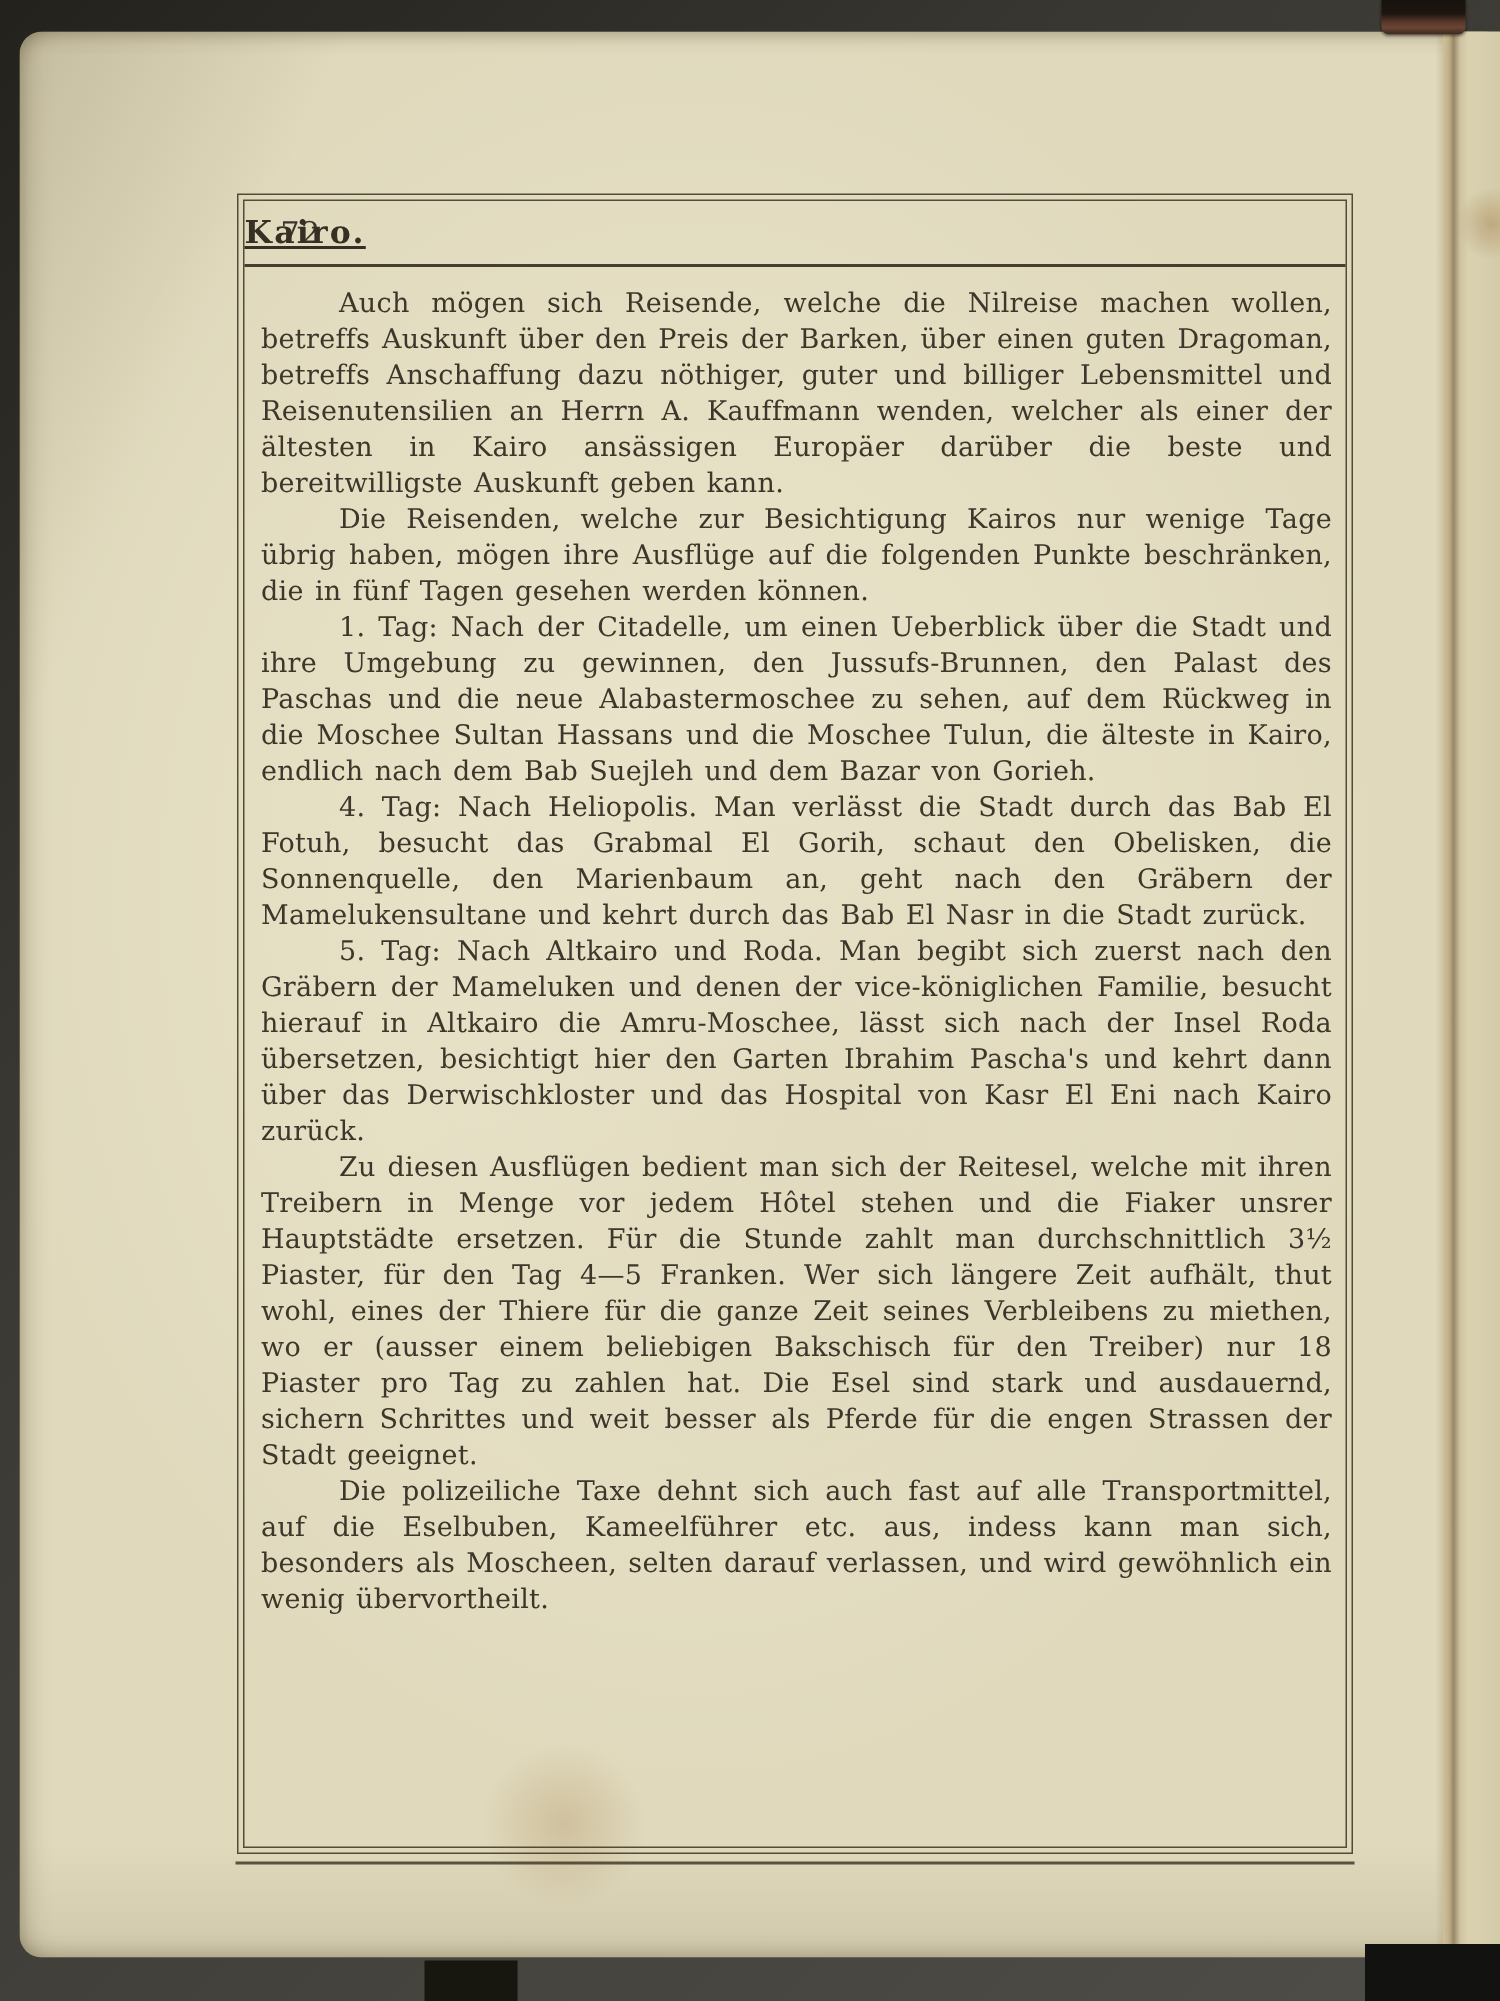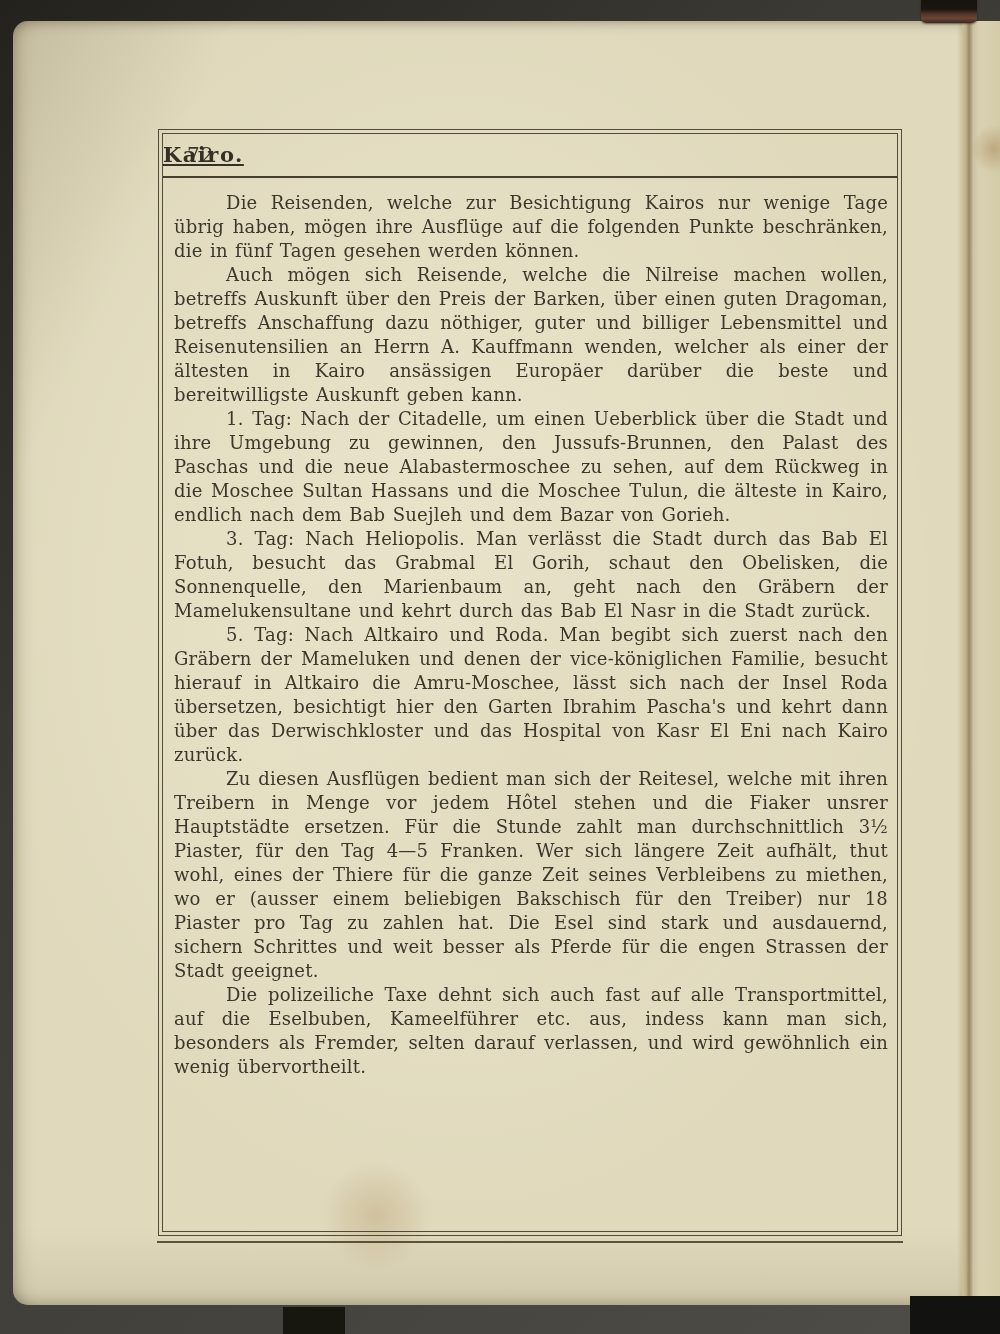--- a/index.html
+++ b/index.html
@@ -166,27 +166,27 @@
 
     <div class="frame">
       <div class="frame-inner">
 
         <div class="running-header">
           <span class="pagenum">72</span>
           <span class="head-title">Kairo.</span>
         </div>
 
         <div class="body-text">
+          <p>Auch mögen sich Reisende, welche die Nilreise machen wollen, betreffs Auskunft über den Preis der Barken, über einen guten Dragoman, betreffs Anschaffung dazu nöthiger, guter und billiger Lebensmittel und Reisenutensilien an Herrn A. Kauffmann wenden, welcher als einer der ältesten in Kairo ansässigen Europäer darüber die beste und bereitwilligste Auskunft geben kann.</p>
           <p>Die Reisenden, welche zur Besichtigung Kairos nur wenige Tage übrig haben, mögen ihre Ausflüge auf die folgenden Punkte beschränken, die in fünf Tagen gesehen werden können.</p>
-          <p>Auch mögen sich Reisende, welche die Nilreise machen wollen, betreffs Auskunft über den Preis der Barken, über einen guten Dragoman, betreffs Anschaffung dazu nöthiger, guter und billiger Lebensmittel und Reisenutensilien an Herrn A. Kauffmann wenden, welcher als einer der ältesten in Kairo ansässigen Europäer darüber die beste und bereitwilligste Auskunft geben kann.</p>
           <p>1. Tag: Nach der Citadelle, um einen Ueberblick über die Stadt und ihre Umgebung zu gewinnen, den Jussufs-Brunnen, den Palast des Paschas und die neue Alabastermoschee zu sehen, auf dem Rückweg in die Moschee Sultan Hassans und die Moschee Tulun, die älteste in Kairo, endlich nach dem Bab Suejleh und dem Bazar von Gorieh.</p>
-          <p>3. Tag: Nach Heliopolis. Man verlässt die Stadt durch das Bab El Fotuh, besucht das Grabmal El Gorih, schaut den Obelisken, die Sonnenquelle, den Marienbaum an, geht nach den Gräbern der Mamelukensultane und kehrt durch das Bab El Nasr in die Stadt zurück.</p>
+          <p>4. Tag: Nach Heliopolis. Man verlässt die Stadt durch das Bab El Fotuh, besucht das Grabmal El Gorih, schaut den Obelisken, die Sonnenquelle, den Marienbaum an, geht nach den Gräbern der Mamelukensultane und kehrt durch das Bab El Nasr in die Stadt zurück.</p>
           <p>5. Tag: Nach Altkairo und Roda. Man begibt sich zuerst nach den Gräbern der Mameluken und denen der vice-königlichen Familie, besucht hierauf in Altkairo die Amru-Moschee, lässt sich nach der Insel Roda übersetzen, besichtigt hier den Garten Ibrahim Pascha's und kehrt dann über das Derwischkloster und das Hospital von Kasr El Eni nach Kairo zurück.</p>
           <p>Zu diesen Ausflügen bedient man sich der Reitesel, welche mit ihren Treibern in Menge vor jedem Hôtel stehen und die Fiaker unsrer Hauptstädte ersetzen. Für die Stunde zahlt man durchschnittlich 3½ Piaster, für den Tag 4—5 Franken. Wer sich längere Zeit aufhält, thut wohl, eines der Thiere für die ganze Zeit seines Verbleibens zu miethen, wo er (ausser einem beliebigen Bakschisch für den Treiber) nur 18 Piaster pro Tag zu zahlen hat. Die Esel sind stark und ausdauernd, sichern Schrittes und weit besser als Pferde für die engen Strassen der Stadt geeignet.</p>
-          <p>Die polizeiliche Taxe dehnt sich auch fast auf alle Transportmittel, auf die Eselbuben, Kameelführer etc. aus, indess kann man sich, besonders als Fremder, selten darauf verlassen, und wird gewöhnlich ein wenig übervortheilt.</p>
+          <p>Die polizeiliche Taxe dehnt sich auch fast auf alle Transportmittel, auf die Eselbuben, Kameelführer etc. aus, indess kann man sich, besonders als Moscheen, selten darauf verlassen, und wird gewöhnlich ein wenig übervortheilt.</p>
         </div>
 
       </div>
     </div>
   </div>
 
   <div class="bookmark"></div>
   <div class="floor-patch-1"></div>
   <div class="floor-patch-2"></div>
 

